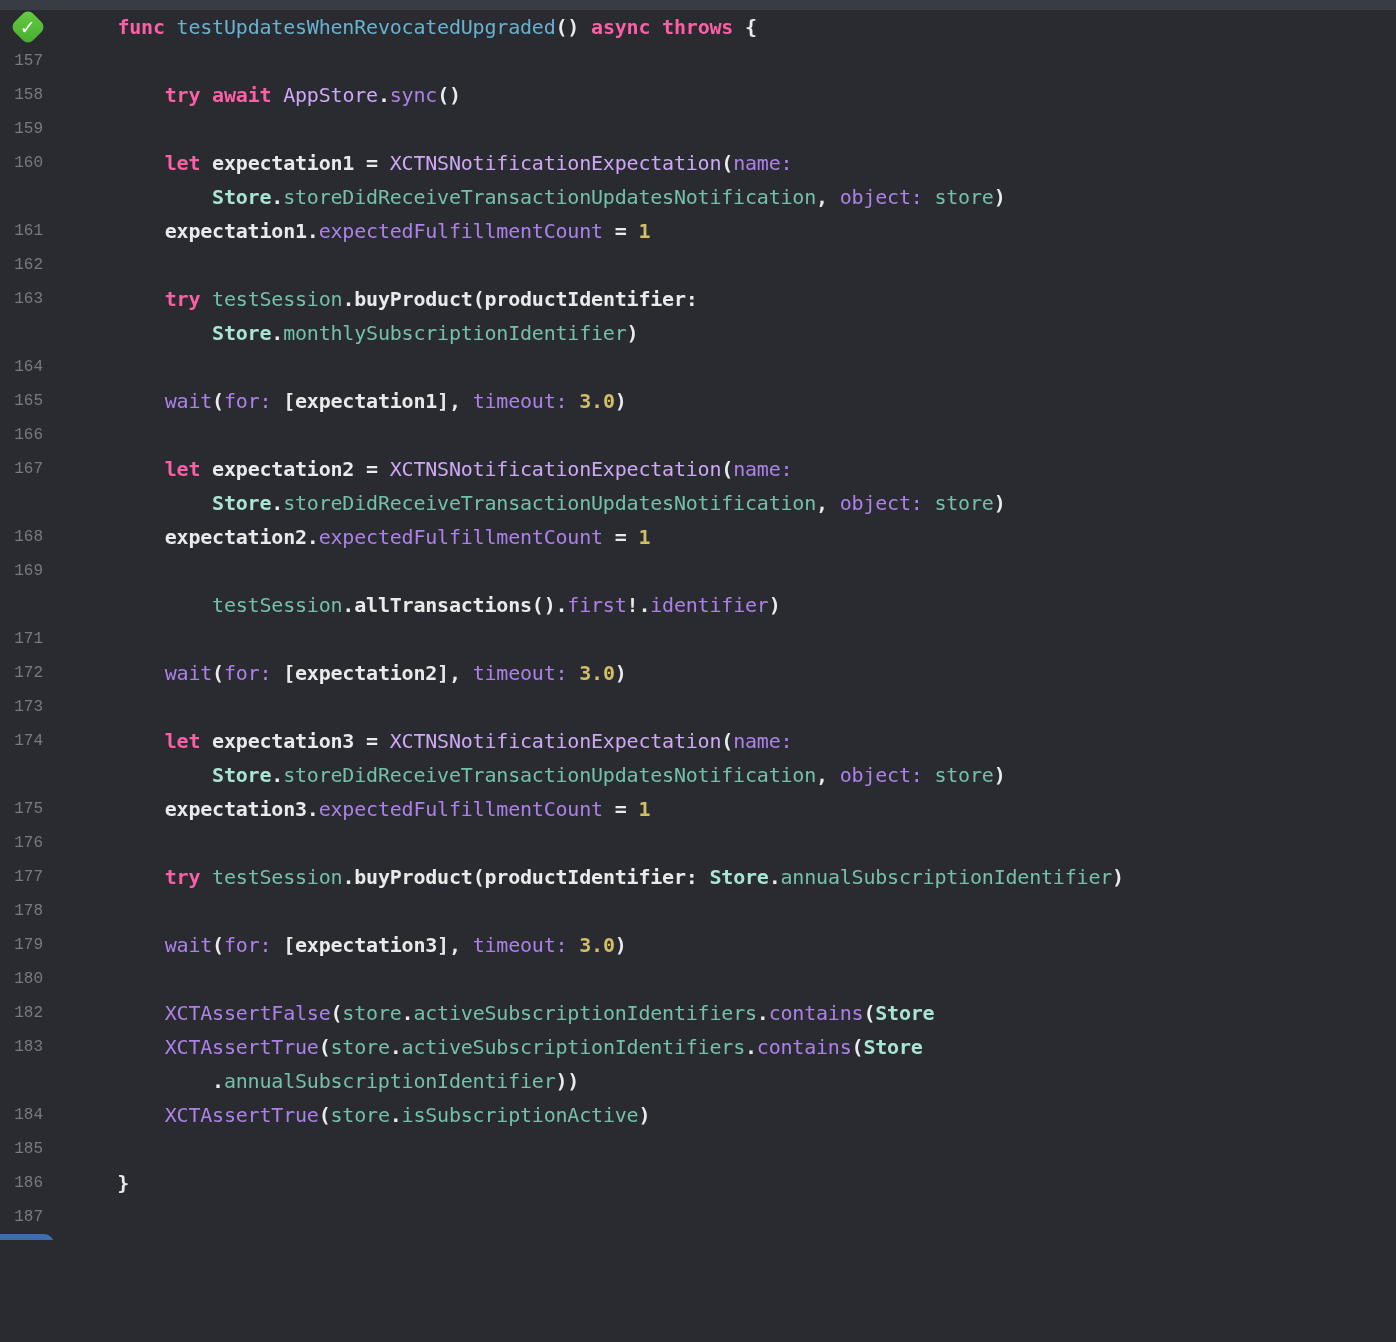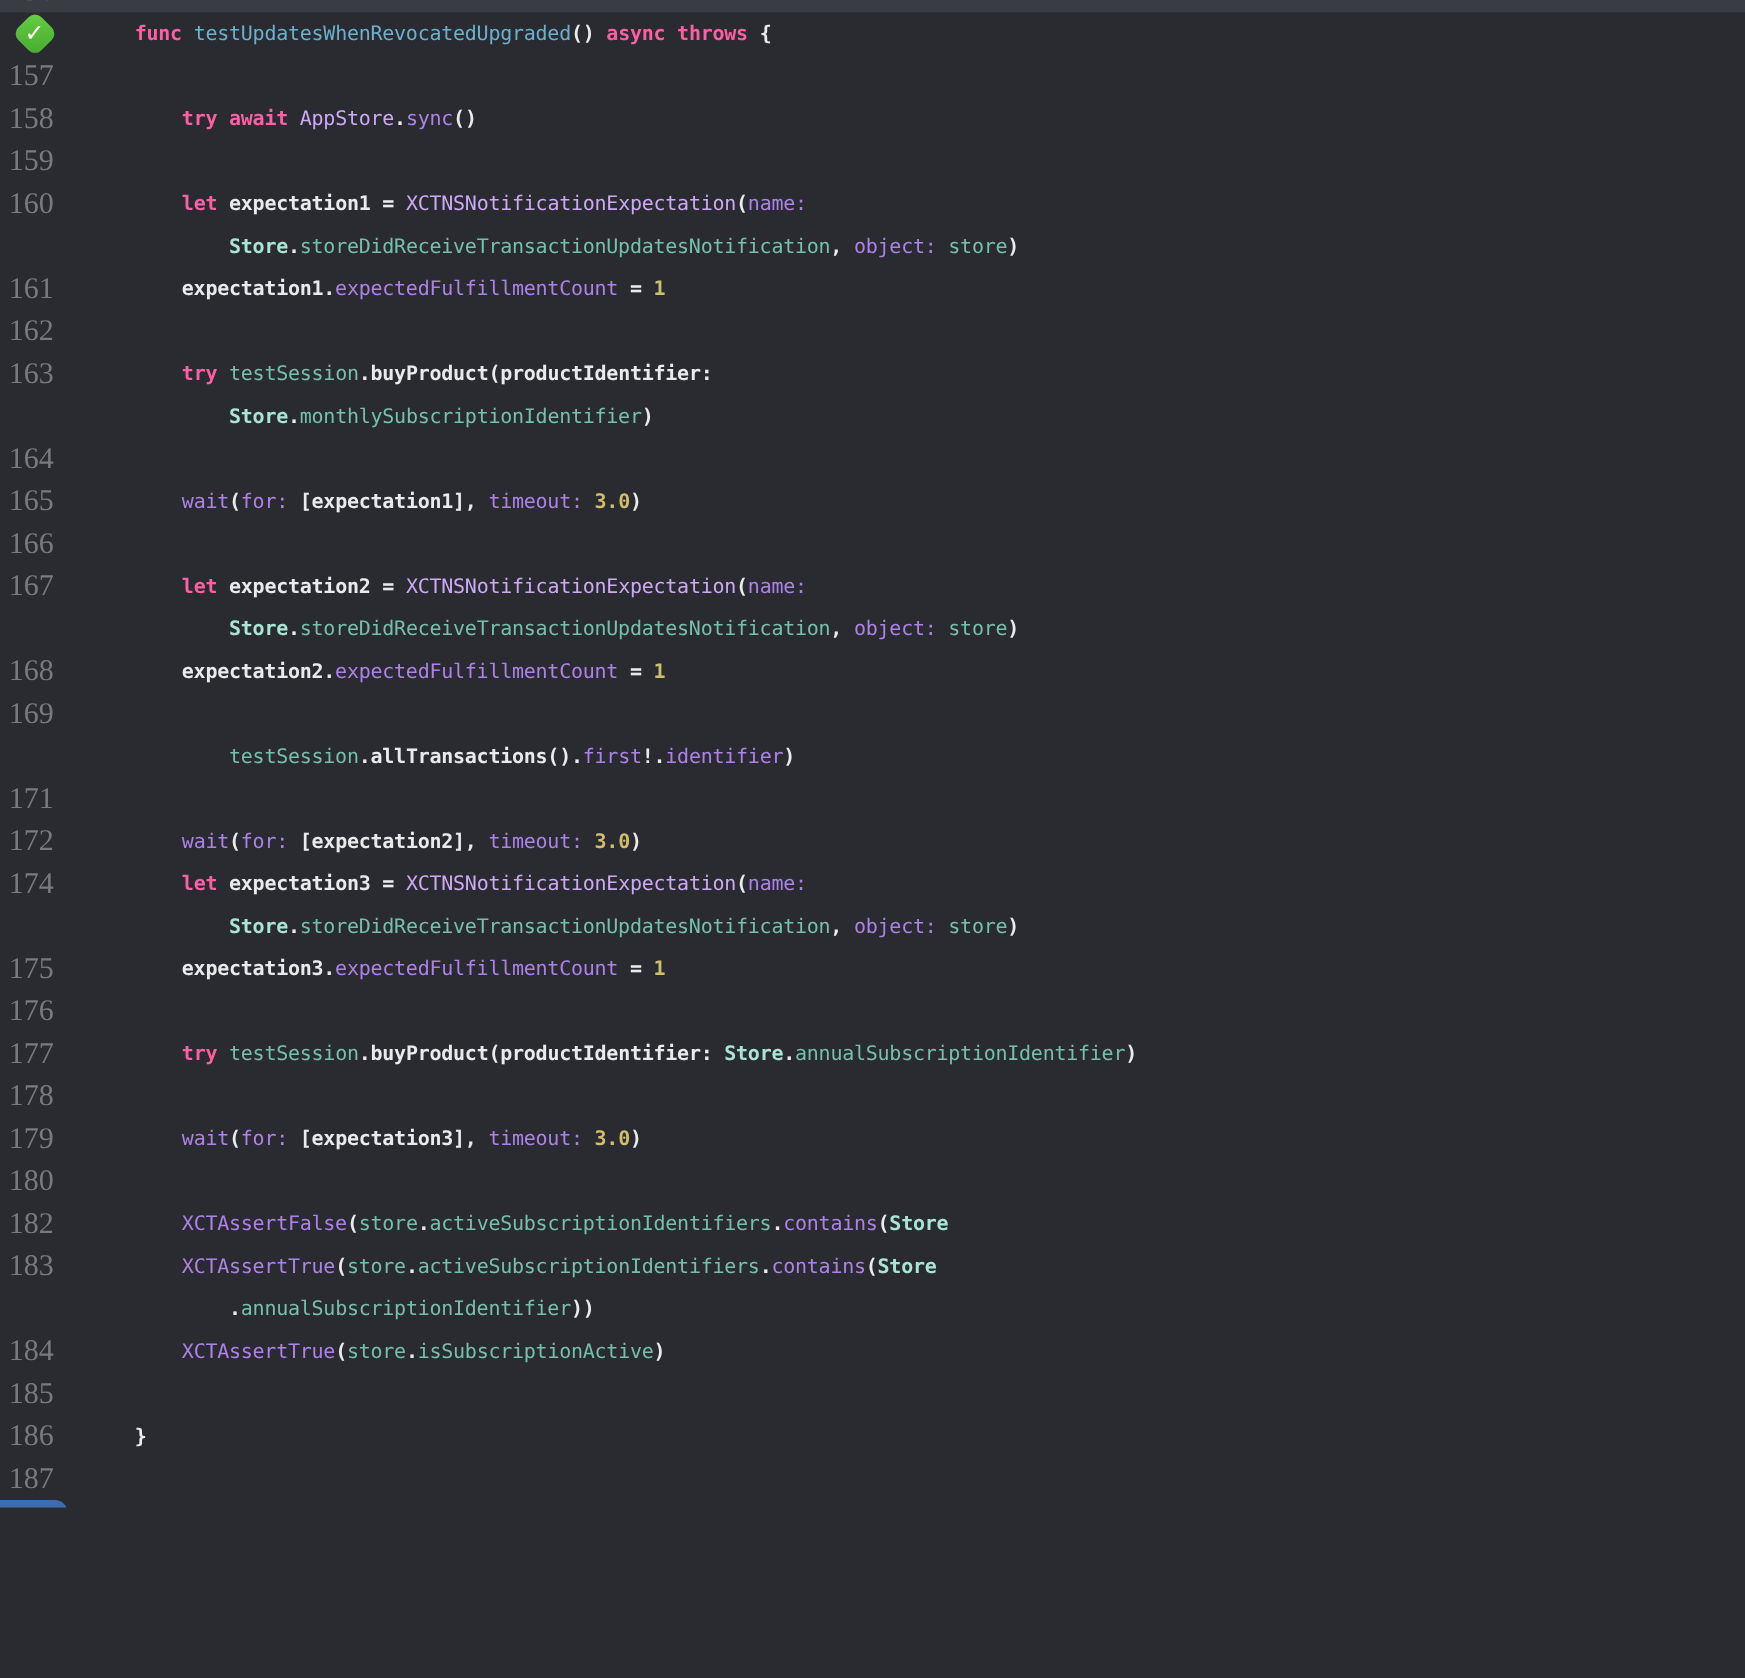--- a/index.html
+++ b/index.html
@@ -28,27 +28,27 @@
   .row{display:flex;height:34px;}
   .row.hl{background:var(--highlight_line);}
   .row.ptop{height:10px;overflow:hidden;}
   .row.pbot{height:6px;overflow:hidden;}
   .gutter{
     flex:0 0 70px;width:70px;text-align:right;box-sizing:border-box;
     position:relative;
   }
   .num{
     display:block;padding-right:27px;
-    font-size:24px;line-height:34px;color:var(--gutter_text);
-    font-family:Liberation Serif, serif;
+    font-size:16px;line-height:34px;color:var(--gutter_text);
+    font-family:Liberation Mono, monospace;
   }
   .ptop .num{margin-top:-24px;}
   .code{
     flex:1 1 auto;white-space:pre;
-    font-size:16px;line-height:34px;
+    font-size:20px;line-height:34px;
     letter-spacing:-0.2px;
   }
   .c-p{color:var(--plain);font-weight:bold;}
   .c-k{color:var(--keyword);font-weight:bold;}
   .c-d{color:var(--declaration);}
   .c-st{color:var(--system_type);}
   .c-sm{color:var(--system_member);}
   .c-pt{color:var(--project_type);font-weight:bold;}
   .c-pm{color:var(--project_member);}
   .c-num{color:var(--number);font-weight:bold;}
@@ -191,20 +191,26 @@
         <div class="code"></div>
       </div>
       <div class="row">
         <div class="gutter">
           <span class="num">172</span>
         </div>
         <div class="code"><span class="c-p">        </span><span class="c-sm">wait</span><span class="c-p">(</span><span class="c-sm">for:</span><span class="c-p"> [expectation2], </span><span class="c-sm">timeout:</span><span class="c-p"> </span><span class="c-num">3.0</span><span class="c-p">)</span></div>
       </div>
       <div class="row">
         <div class="gutter">
+          <span class="num">173</span>
+        </div>
+        <div class="code"></div>
+      </div>
+      <div class="row">
+        <div class="gutter">
           <span class="num">174</span>
         </div>
         <div class="code"><span class="c-p">        </span><span class="c-k">let</span><span class="c-p"> expectation3 = </span><span class="c-st">XCTNSNotificationExpectation</span><span class="c-p">(</span><span class="c-sm">name:</span></div>
       </div>
       <div class="row">
         <div class="gutter"></div>
         <div class="code"><span class="c-p">            </span><span class="c-pt">Store</span><span class="c-p">.</span><span class="c-pm">storeDidReceiveTransactionUpdatesNotification</span><span class="c-p">, </span><span class="c-sm">object:</span><span class="c-p"> </span><span class="c-pm">store</span><span class="c-p">)</span></div>
       </div>
       <div class="row">
         <div class="gutter">

